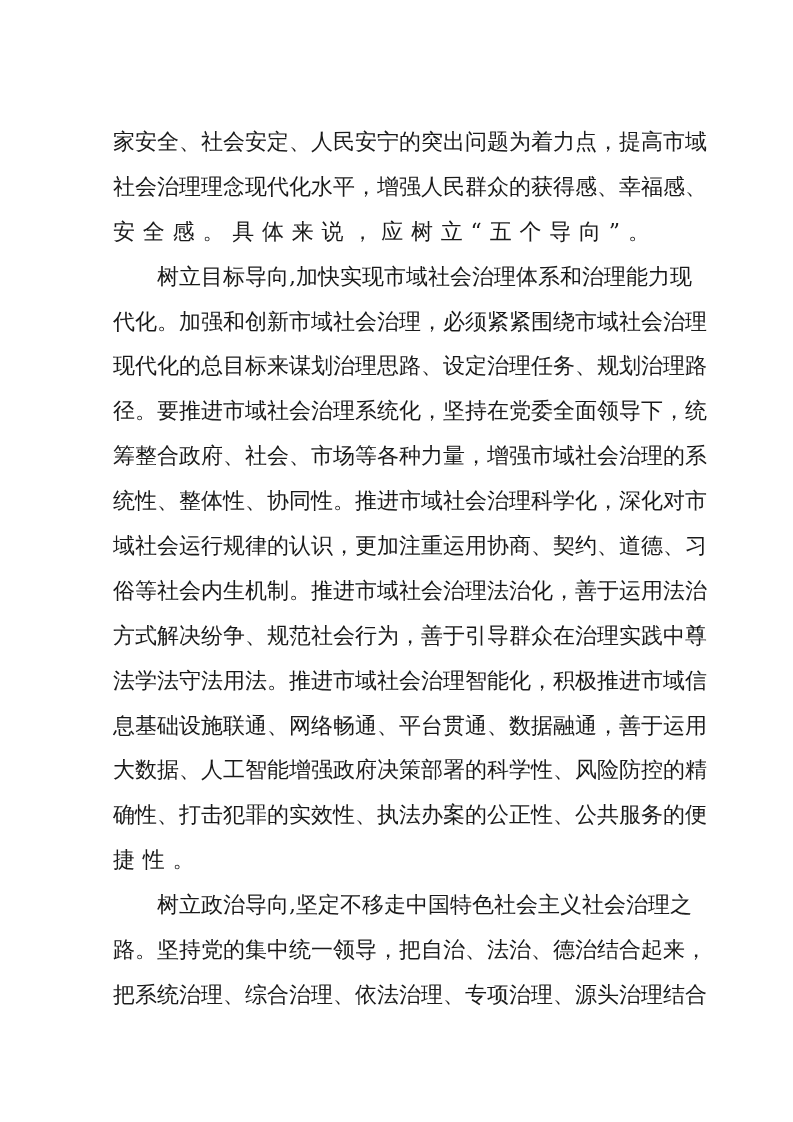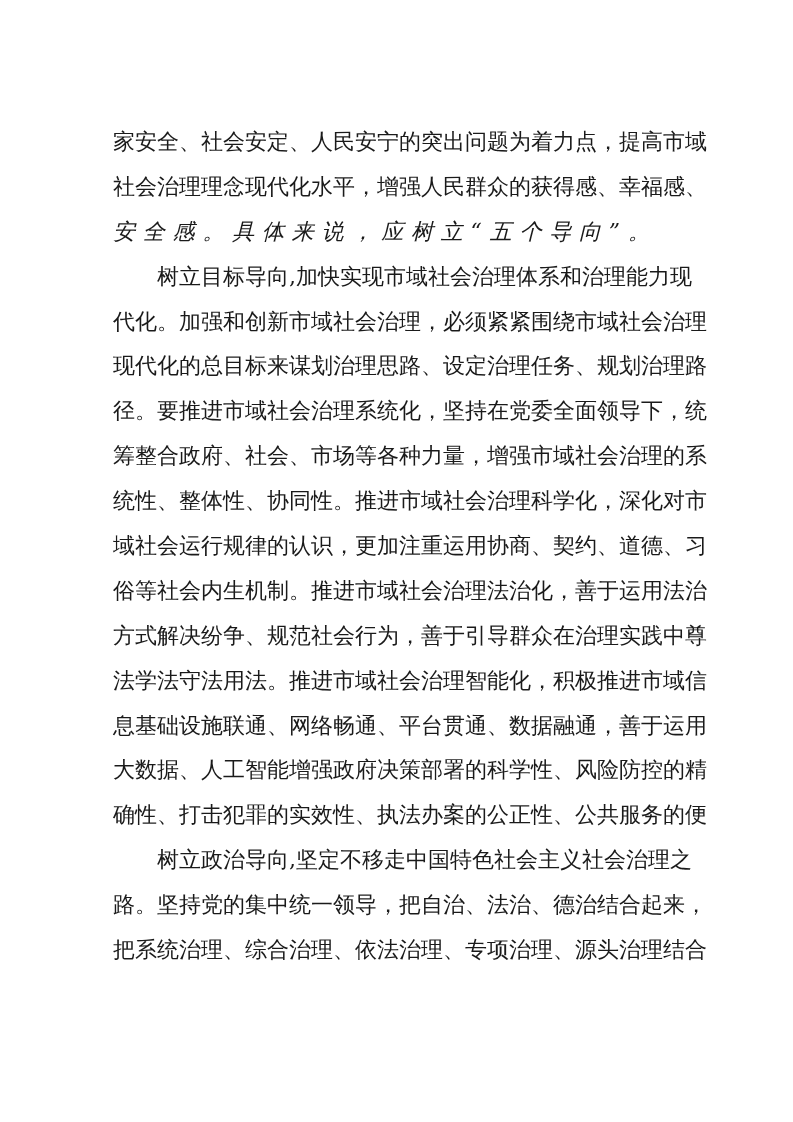--- a/index.html
+++ b/index.html
@@ -34,21 +34,20 @@
       height: 44.9px;
       line-height: 44.9px;
       white-space: nowrap;
       text-align: justify;
       text-align-last: justify;
       letter-spacing: 0;
     }
     .line.last {
       text-align-last: left;
       letter-spacing: 7.8px;
-      font-style: italic;
     }
   </style>
 </head>
 <body>
 
 <div class="page">
   <div class="text-block">
 
     <div>
       <span class="line" style="display: flex; justify-content: space-between;">
@@ -483,20 +482,21 @@
           <span>正</span>
           <span>性</span>
           <span>、</span>
           <span>公</span>
           <span>共</span>
           <span>服</span>
           <span>务</span>
           <span>的</span>
           <span>便</span>
         </span>
+      <span class="line last">捷性。</span>
     </div>
 
     <div>
       <span class="line" style="display: flex; justify-content: space-between;">
           <span>　</span>
           <span>　</span>
           <span>树</span>
           <span>立</span>
           <span>政</span>
           <span>治</span>

